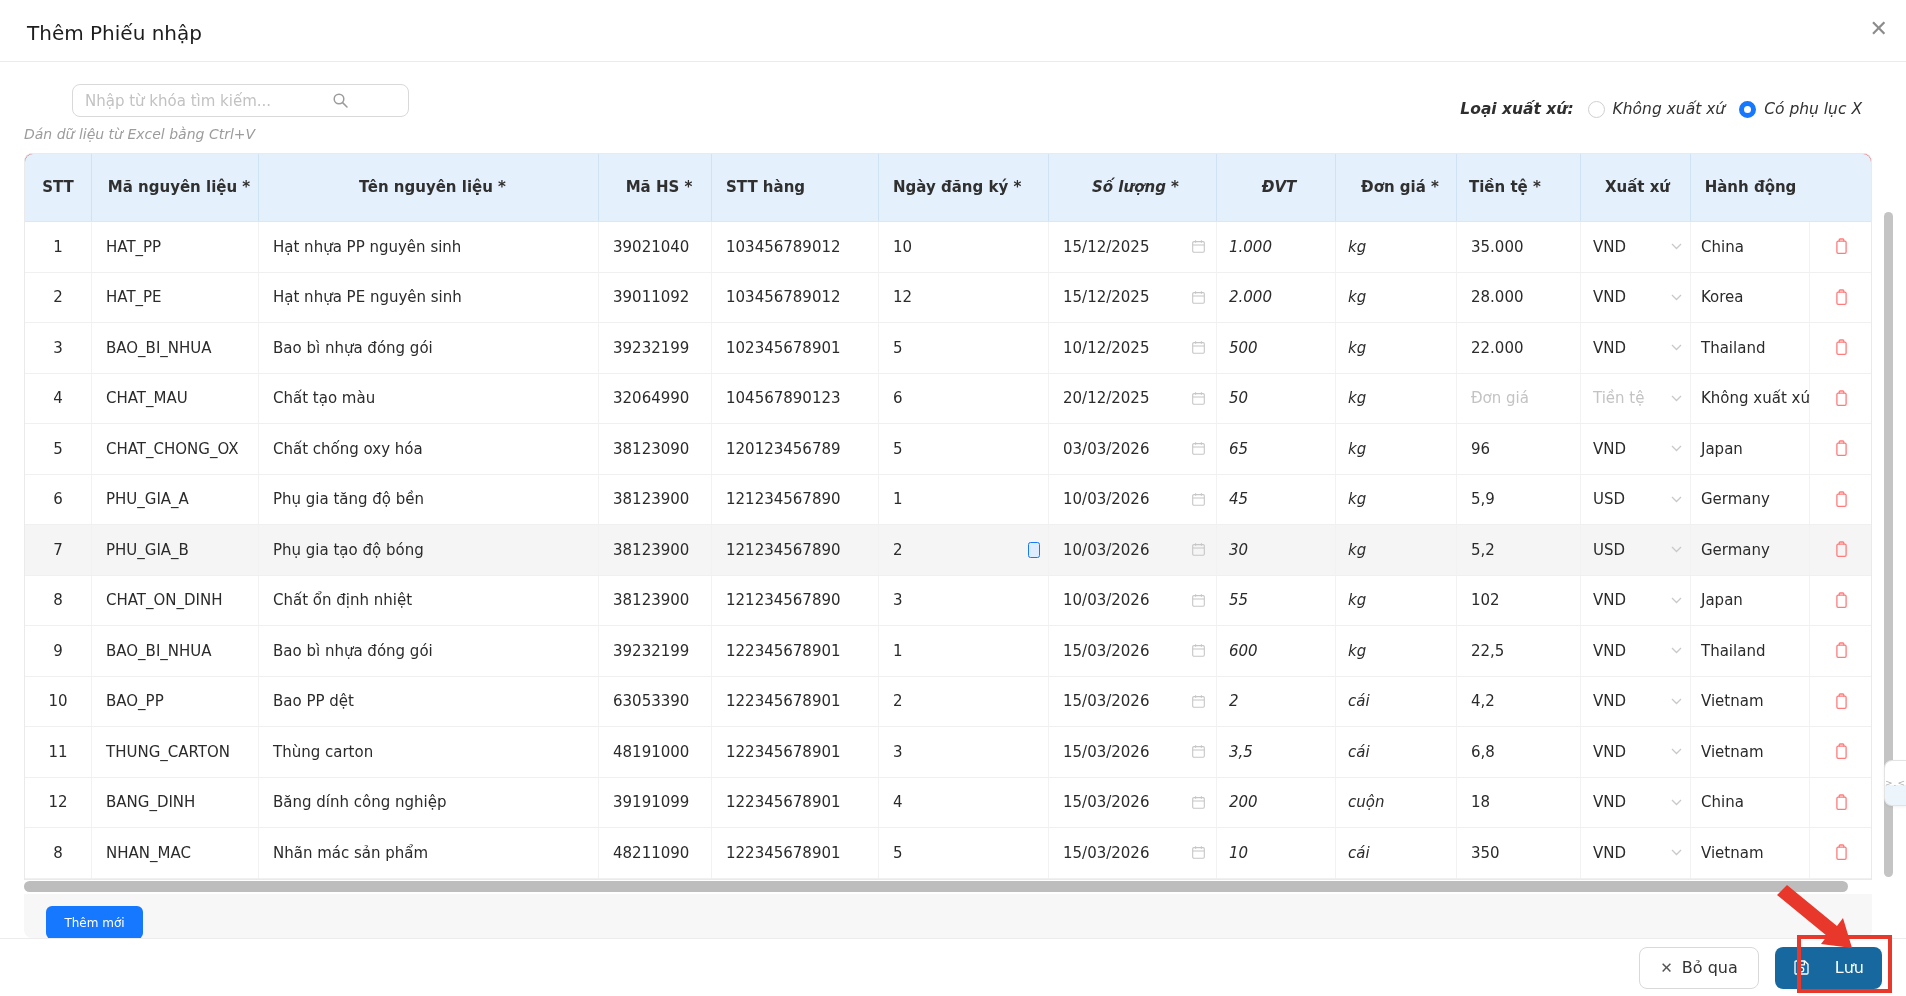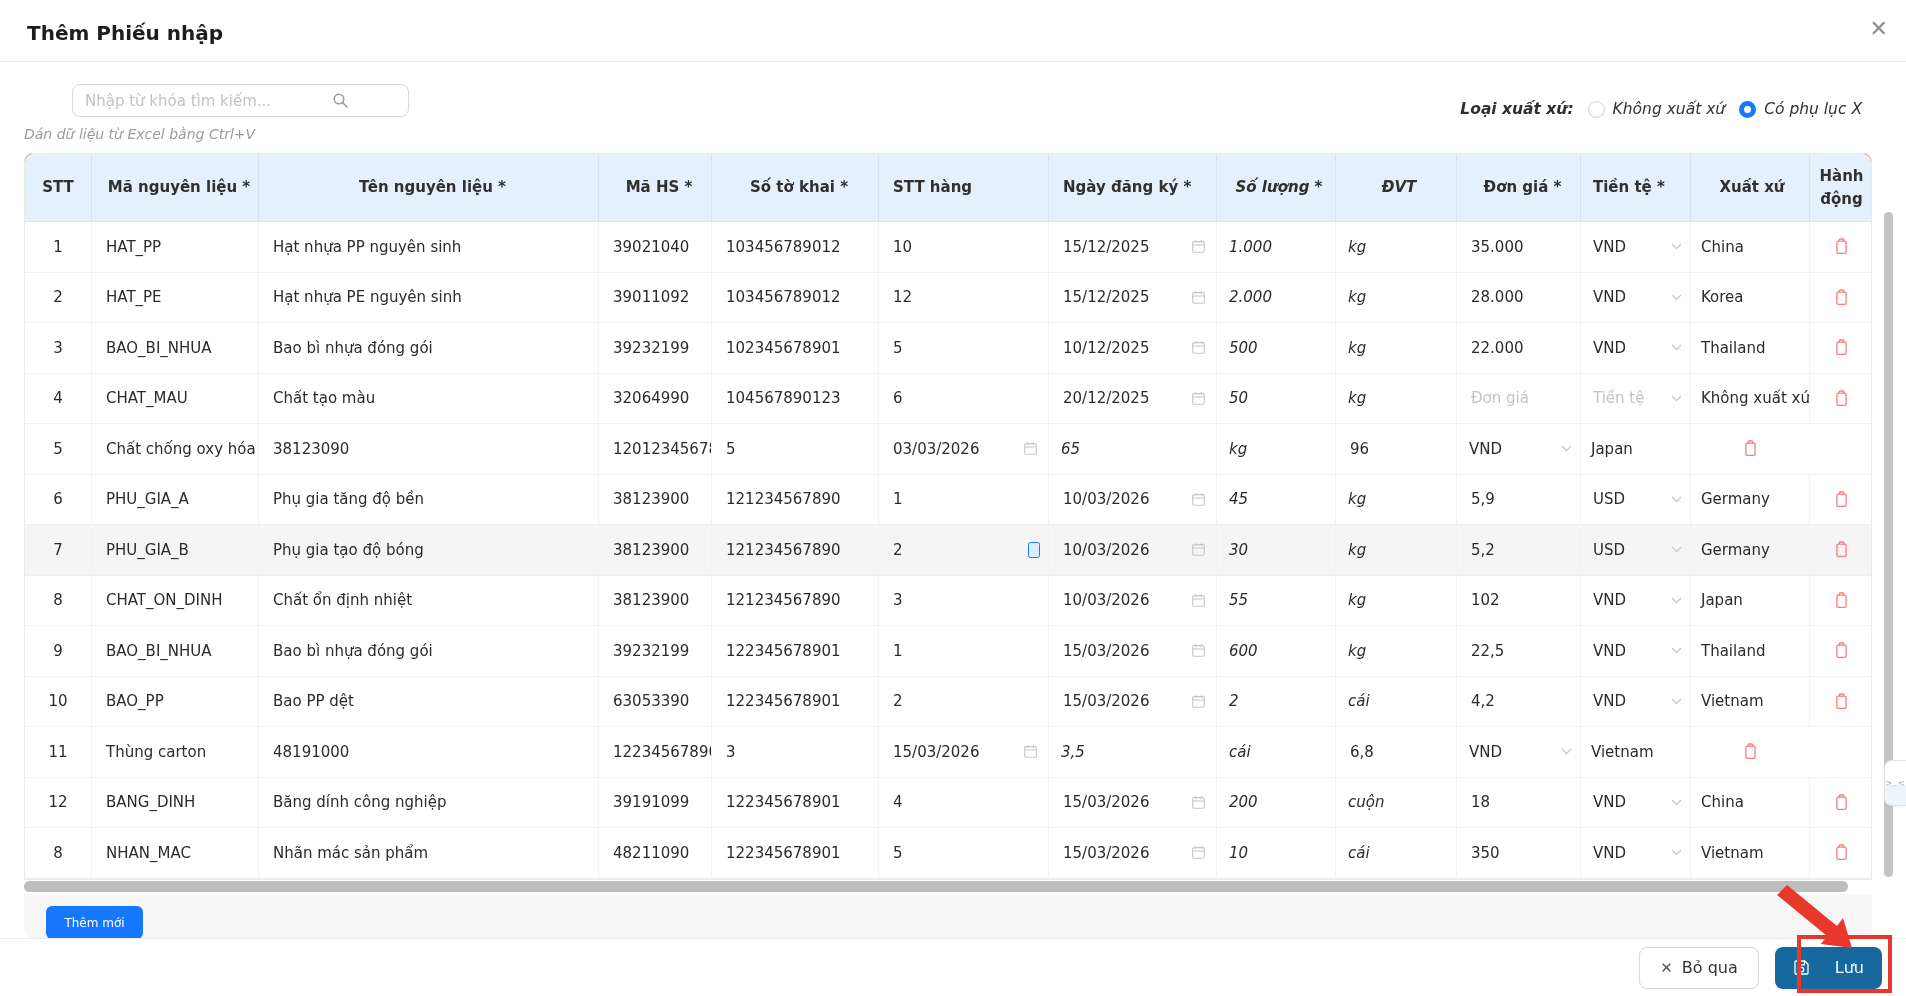--- a/index.html
+++ b/index.html
@@ -8,21 +8,21 @@
     font-family: "DejaVu Sans", "Liberation Sans", sans-serif;
     background: #ffffff;
     position: relative;
     overflow: hidden;
     color: #2b2b2b;
   }
   .corner-mark { position:absolute; left:9px; top:0; width:2px; height:7px; background:#6b6b6b; }
 
   
   .modal-header { position:absolute; left:0; top:0; right:0; height:62px; border-bottom:1px solid #ebebeb; background:#fff; }
-  .modal-title { position:absolute; left:27px; top:21px; font-size:20px; font-weight:700; color:#1d1d1d; }
+  .modal-title { position:absolute; left:27px; top:21px; font-size:20px; font-weight:400; color:#1d1d1d; }
   .close { position:absolute; right:18px; top:18px; font-size:22px; color:#8c8c8c; cursor:pointer; line-height:1; }
 
   
   .search-wrap { position:absolute; left:24px; top:84px; width:337px; height:33px; }
   .search-wrap input {
     width:100%; height:100%; border:1px solid #d9d9d9; border-radius:8px;
     padding:0 36px 0 12px; font-size:15px; color:#444; outline:none;
     font-family:inherit; background:#fff;margin-left:48px;
   }
   .search-wrap input::placeholder { color:#c2c2c2; }
@@ -109,21 +109,20 @@
     <span>Có phụ lục X</span>
   </label>
 </div>
 
 <div class="table">
   <div class="thead" id="thead">
       <div class="th c0">STT</div>
       <div class="th c1">Mã nguyên liệu *</div>
       <div class="th c2">Tên nguyên liệu *</div>
       <div class="th c3">Mã HS *</div>
-      <div class="th c4">Số tờ khai *</div>
       <div class="th c5">STT hàng</div>
       <div class="th c6">Ngày đăng ký *</div>
       <div class="th c7">Số lượng *</div>
       <div class="th c8">ĐVT</div>
       <div class="th c9">Đơn giá *</div>
       <div class="th c10">Tiền tệ *</div>
       <div class="th c11">Xuất xứ</div>
       <div class="th c12">Hành động</div>
     </div>
   <div class="tbody" id="tbody">
@@ -278,20 +277,21 @@
         <svg width="15" height="17" viewBox="0 0 15 17" fill="none" stroke="#ff7b7b" stroke-width="1.3" stroke-linecap="round">
               <path d="M5.2 3.1V1.9c0-.5.4-.9.9-.9h2.8c.5 0 .9.4.9.9v1.2"></path>
               <rect x="2.9" y="3.2" width="9.2" height="12.2" rx="1.3"></rect>
             </svg>
       </span>
     </div>
   </div>
 
   <div class="tr">
     <div class="td c0">5</div>
+    <div class="td c1">CHAT_CHONG_OX</div>
     <div class="td c2">Chất chống oxy hóa</div>
     <div class="td c3">38123090</div>
     <div class="td c4">120123456789</div>
     <div class="td c5">
       <span>5</span>
 
     </div>
     <div class="td c6">
       <span>03/03/2026</span>
       <svg width="15" height="15" viewBox="0 0 15 15" fill="none" stroke="#c6c6c6" stroke-width="1.1">
@@ -511,20 +511,21 @@
         <svg width="15" height="17" viewBox="0 0 15 17" fill="none" stroke="#ff7b7b" stroke-width="1.3" stroke-linecap="round">
               <path d="M5.2 3.1V1.9c0-.5.4-.9.9-.9h2.8c.5 0 .9.4.9.9v1.2"></path>
               <rect x="2.9" y="3.2" width="9.2" height="12.2" rx="1.3"></rect>
             </svg>
       </span>
     </div>
   </div>
 
   <div class="tr">
     <div class="td c0">11</div>
+    <div class="td c1">THUNG_CARTON</div>
     <div class="td c2">Thùng carton</div>
     <div class="td c3">48191000</div>
     <div class="td c4">122345678901</div>
     <div class="td c5">
       <span>3</span>
 
     </div>
     <div class="td c6">
       <span>15/03/2026</span>
       <svg width="15" height="15" viewBox="0 0 15 15" fill="none" stroke="#c6c6c6" stroke-width="1.1">

